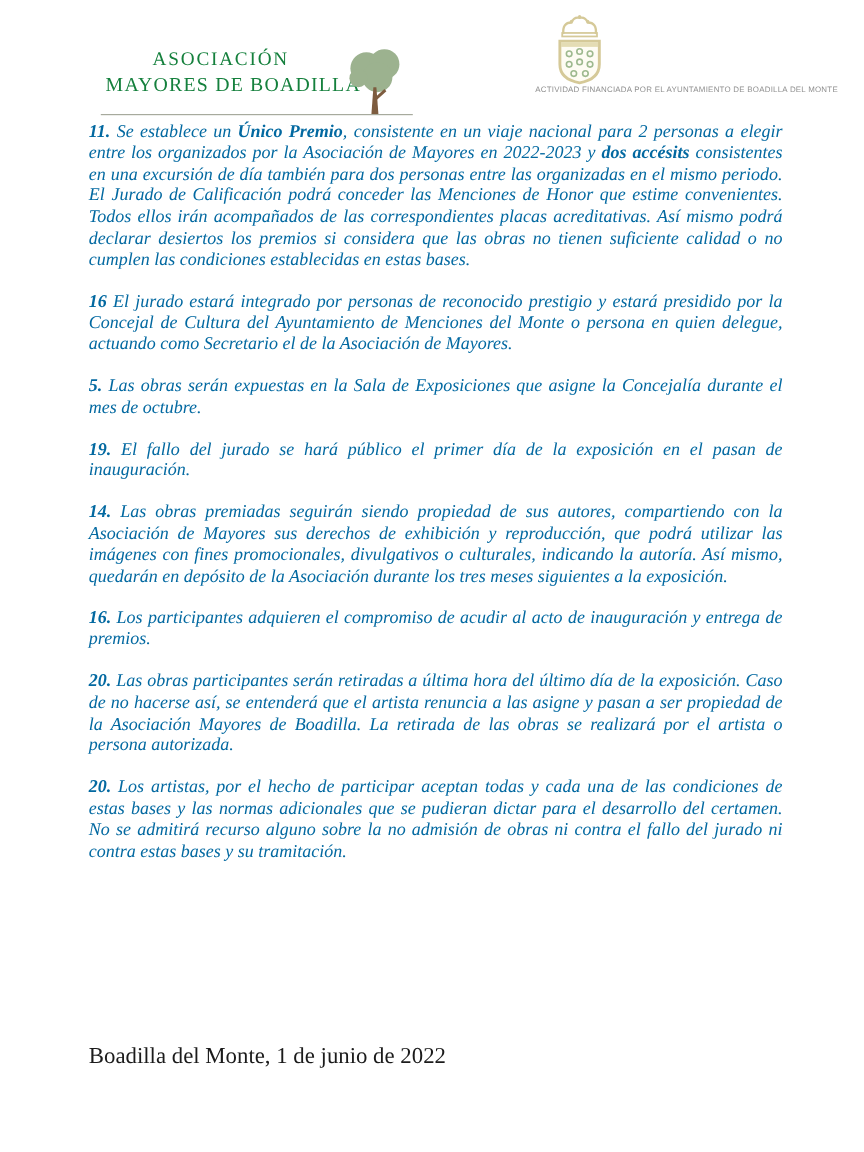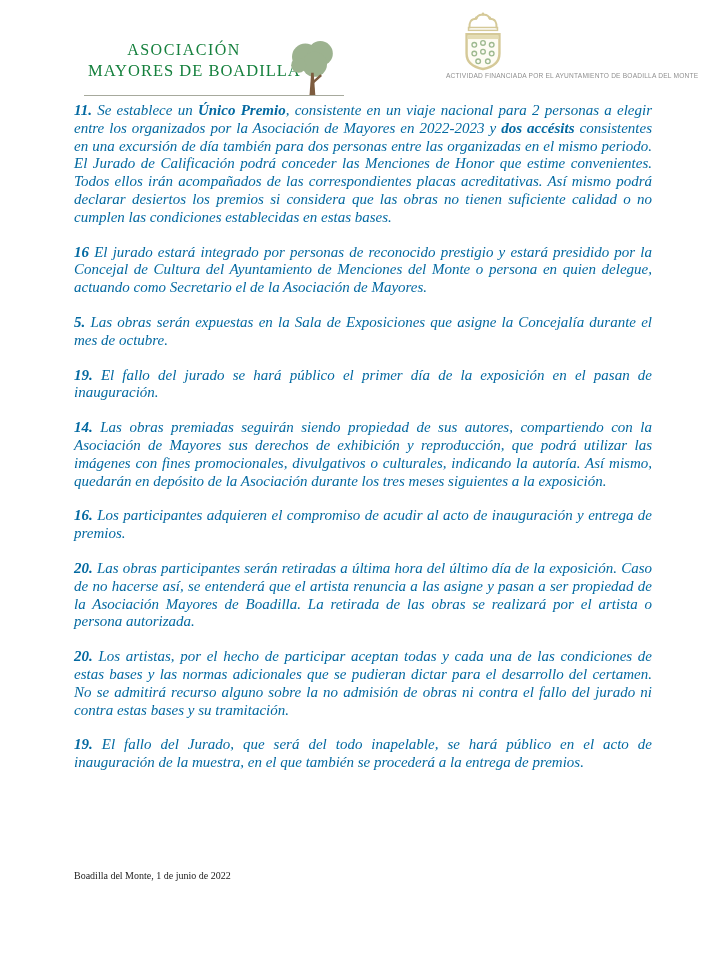--- a/index.html
+++ b/index.html
@@ -55,21 +55,21 @@
   }
   .doc-body p{
     margin:0 0 17px 0;
     font-size:15px;line-height:17.8px;
     text-align:justify;
   }
   .doc-body p strong{font-weight:700;}
 
   .closing{
     position:absolute;left:74px;top:870px;
-    font-size:10px;color:#1b1b1b;
+    font-size:19px;color:#1b1b1b;
   }
 </style>
 </head>
 <body>
 
 <div class="page">
 
   <div class="header">
 
     <div class="left-logo">
@@ -122,18 +122,17 @@
 
   <div class="doc-body">
       <p><strong>11.</strong><span> Se establece un </span><strong>Único Premio</strong><span>, consistente en un viaje nacional para 2 personas a elegir entre los organizados por la Asociación de Mayores en 2022-2023 y </span><strong>dos accésits</strong><span> consistentes en una excursión de día también para dos personas entre las organizadas en el mismo periodo. El Jurado de Calificación podrá conceder las Menciones de Honor que estime convenientes. Todos ellos irán acompañados de las correspondientes placas acreditativas. Así mismo podrá declarar desiertos los premios si considera que las obras no tienen suficiente calidad o no cumplen las condiciones establecidas en estas bases.</span></p>
       <p><strong>16</strong><span> El jurado estará integrado por personas de reconocido prestigio y estará presidido por la Concejal de Cultura del Ayuntamiento de Menciones del Monte o persona en quien delegue, actuando como Secretario el de la Asociación de Mayores.</span></p>
       <p><strong>5.</strong><span> Las obras serán expuestas en la Sala de Exposiciones que asigne la Concejalía durante el mes de octubre.</span></p>
       <p><strong>19.</strong><span> El fallo del jurado se hará público el primer día de la exposición en el pasan de inauguración.</span></p>
       <p><strong>14.</strong><span> Las obras premiadas seguirán siendo propiedad de sus autores, compartiendo con la Asociación de Mayores sus derechos de exhibición y reproducción, que podrá utilizar las imágenes con fines promocionales, divulgativos o culturales, indicando la autoría. Así mismo, quedarán en depósito de la Asociación durante los tres meses siguientes a la exposición.</span></p>
       <p><strong>16.</strong><span> Los participantes adquieren el compromiso de acudir al acto de inauguración y entrega de premios.</span></p>
       <p><strong>20.</strong><span> Las obras participantes serán retiradas a última hora del último día de la exposición. Caso de no hacerse así, se entenderá que el artista renuncia a las asigne y pasan a ser propiedad de la Asociación Mayores de Boadilla. La retirada de las obras se realizará por el artista o persona autorizada.</span></p>
       <p><strong>20.</strong><span> Los artistas, por el hecho de participar aceptan todas y cada una de las condiciones de estas bases y las normas adicionales que se pudieran dictar para el desarrollo del certamen. No se admitirá recurso alguno sobre la no admisión de obras ni contra el fallo del jurado ni contra estas bases y su tramitación.</span></p>
-      <p><strong>19.</strong><span> El fallo del Jurado, que será del todo inapelable, se hará público en el acto de inauguración de la muestra, en el que también se procederá a la entrega de premios.</span></p>
     </div>
 
   <div class="closing">Boadilla del Monte, 1 de junio de 2022</div>
 
 </div>
 
 </body></html>

